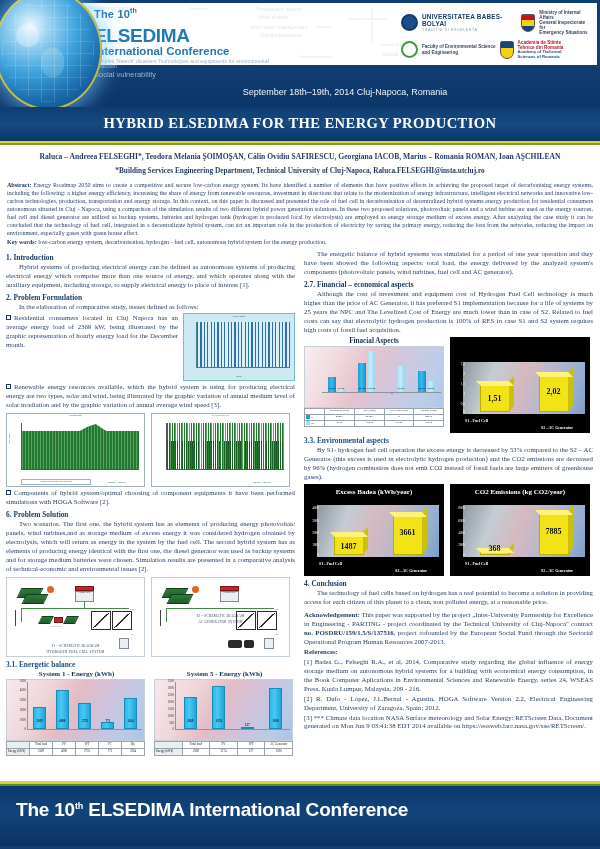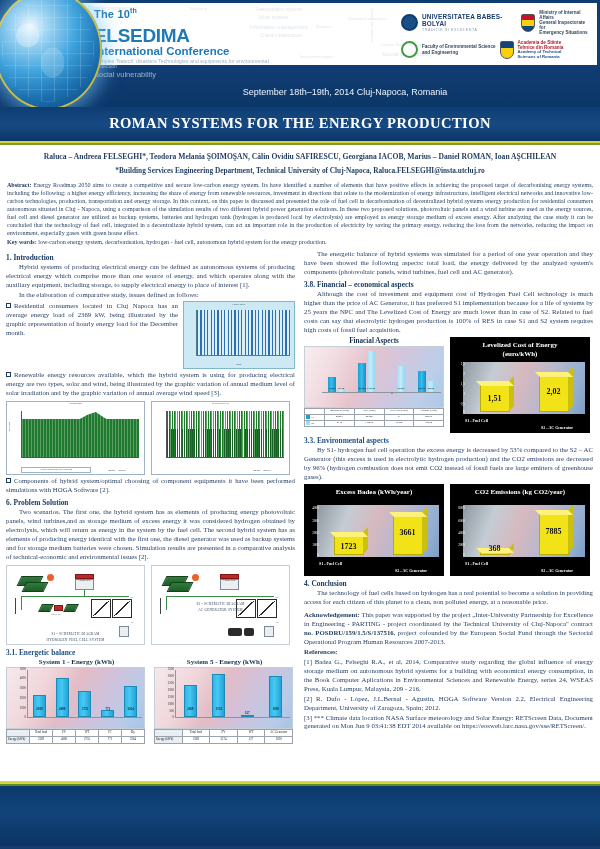--- a/index.html
+++ b/index.html
@@ -331,41 +331,42 @@
     </div>
   </div>
 
   <div class="globe"></div>
   <div class="globe-ring"></div>
 
   <div class="banner-date">September 18th–19th, 2014 Cluj-Napoca, Romania</div>
 </div>
 
 <div class="title-block">
-  <div class="paper-title">ROMAN SYSTEMS  FOR  THE  ENERGY  PRODUCTION</div>
+  <div class="paper-title">HYBRID ELSEDIMA  FOR  THE  ENERGY  PRODUCTION</div>
 </div>
 <div class="gold-rule"></div>
 
 <div class="authors-block">
-  <div class="authors">Raluca – Andreea FELSEGHI*, Teodora Melania ŞOIMOŞAN, Călin Ovidiu SAFIRESCU, Georgiana IACOB, Marius – Daniel ROMAN, Ioan AŞCHILEAN</div>
+  <div class="authors">Raluca – Andreea FELSEGHI*, Teodora Melania ŞOIMOŞAN, Călin Ovidiu SAFIRESCU, Georgiana IACOB, Marius – Romania ROMAN, Ioan AŞCHILEAN</div>
   <div class="affil">*Building Services Engineering Department, Technical University of Cluj-Napoca,  Raluca.FELSEGHI@insta.utcluj.ro</div>
 </div>
 
 <div class="abstract">
   <b>Abstract:</b><span> Energy Roadmap 2050 aims to create a competitive and secure low-carbon energy system. Its have identified a number of elements that have positive effects in achieving the proposed target of decarbonising energy systems, including the following: a higher energy efficiency, increasing the share of energy from renewable resources, investment in directions that relate to the modernization of energy infrastructure, intelligent electrical networks and innovative low-carbon technologies, production, transportation and energy storage. In this context, on this paper is discussed and presented the role of fuel cell in decarbonisation of decentralized hybrid systems energy production for residential consumers autonomous situated in Cluj - Napoca, using a comparison of the simulation results of two different hybrid power generation solutions. In these two proposed solutions, photovoltaic panels and a wind turbine are used as the energy sources, fuel cell and diesel generator are utilized as backup systems, batteries and hydrogen tank (hydrogen is produced local by electrolysis) are employed as energy storage medium of excess energy. After analyzing the case study it can be concluded that the technology of fuel cell, integrated in a decentralizate hybrid system, can act an important role in the production of electricity by saving the primary energy, reducing the loss from the networks, reducing the impact on environment, especially gases with green house effect.</span>
 </div>
 <div class="kwline">
   <b>Key words:</b><span> low-carbon energy system, decarbonisation, hydrogen - fuel cell, autonomous hybrid system for the energy production.</span>
 </div>
 
 <div class="cols">
 
   <div class="col">
     <h3 class="sec">1. Introduction</h3>
     <p class="body ind">Hybrid systems of producing electrical energy can be defined as autonomous systems of producing electrical energy which comprise more than one source of energy, and which operates along with the auxiliary equipment, including storage, to supply electrical energy to place of interest [1].</p>
+    <h3 class="sec">2. Problem  Formulation</h3>
     <p class="body ind">In the elaboration of comparative study, issues defined as follows:</p>
 
     <div class="load-fig">
       <div class="ttl">Load Profile</div>
       <div class="plot"></div>
       <div class="xax">hour</div>
     </div>
     <div class="bullet">
       <span class="bx"></span><span>Residential consumers located in Cluj  Napoca has an average energy load of  2369 kW, being illustrated by the graphic representation of hourly energy load for  the December month.</span>
     </div>
@@ -543,21 +544,21 @@
             <td>3030</td>
           </tr>
         </tbody>
           </table>
       </div>
     </div>
   </div>
 
   <div class="col">
     <p class="body ind">The energetic balance of hybrid systems was simulated for a period of one year operation and they have been showed the following aspects: total load, the energy delivered by the analyzed system's components (photovoltaic panels, wind turbines, fuel cell and AC generator).</p>
-    <h3 class="sec">3.8. Financial – economical aspects</h3>
+    <h3 class="sec">2.7. Financial – economical aspects</h3>
     <p class="body ind">Although the cost of investment and equipment cost of Hydrogen Fuel Cell technology is much higher than the price of AC Generator, it has preferred S1 implementation because for a life of systems by 25 years the NPC and The Levelized Cost of Energy are much lower than in case of S2. Related to fuel costs can say that electrolytic hydrogen production is 100% of RES in case S1 and S2 system requires high costs of fossil fuel acquisition.</p>
 
     <div class="fin-row">
       <div class="fin-box">
         <div class="fin-title">Finacial  Aspects</div>
         <div class="fchart">
           <div class="plot">
             <div class="grp">
               <div class="fbar s1" style="height:36%">
                   <span>42501</span>
@@ -613,24 +614,20 @@
             <td>8716</td>
             <td>119430</td>
             <td>77704</td>
             <td>30230</td>
           </tr>
         </tbody>
           </table>
       </div>
 
       <div class="blk">
-        <div class="t">
-          <span>Levelized Cost of Energy</span><br>
-          <span>(euro/kWh)</span>
-        </div>
         <div class="floor"></div>
         <div class="yax">
           <span class="ytick" style="top:4%">2,5</span>
           <span class="ytick" style="top:23%">2</span>
           <span class="ytick" style="top:42%">1,5</span>
           <span class="ytick" style="top:61%">1</span>
           <span class="ytick" style="top:80%">0,5</span>
           <span class="ytick" style="top:97%">0</span>
         </div>
         <div class="bars">
@@ -655,21 +652,21 @@
         <div class="floor" style="top:20px"></div>
         <div class="yax" style="top:20px">
           <span class="ytick" style="top:6%">4000</span>
           <span class="ytick" style="top:30%">3000</span>
           <span class="ytick" style="top:54%">2000</span>
           <span class="ytick" style="top:77%">1000</span>
           <span class="ytick" style="top:96%">0</span>
         </div>
         <div class="bars" style="top:24px">
           <div class="ybar" style="height:41%">
-              <b>1723</b>
+              <b>1487</b>
             </div>
           <div class="ybar" style="height:84%">
               <b>3661</b>
             </div>
         </div>
         <div class="lg1">S1 - Fuel Cell</div>
         <div class="lg2">S2 - AC Generator</div>
       </div>
 
       <div class="blk" style="height:92px">
@@ -703,14 +700,17 @@
     </p>
     <p class="body"><b>References:</b></p>
     <p class="body">[1] Badea G., Felseghi R.A., et al, 2014, Comparative study regarding the global influence of energy storage medium on autonomous hybrid systems for a building with economical energy consumption, in the Book Computer Aplications in Environmental Sciences and Renewable Energy, series 24, WSEAS Press, Kuala Lumpur, Malaysia, 209 - 216.</p>
     <p class="body">[2] R. Dufo - López, J.L.Bernal - Agustin, HOGA Software Version 2.2, Electrical Engineering Department, University of Zaragoza, Spain; 2012.</p>
     <p class="body">[3] *** Climate data location NASA Surface meteorology and Solar Energy: RETScreen Data, Document generated on Mon Jun 9 03:41:38 EDT 2014 available on https://eosweb.larc.nasa.gov/sse/RETScreen/.</p>
   </div>
 </div>
 
 <div class="footer">
   <div class="rule"></div>
+  <div class="ftxt">
+    <span>The 10</span><sup>th</sup><span> ELSEDIMA International Conference</span>
+  </div>
   <div class="endrule"></div>
 </div>
 
 </body></html>

